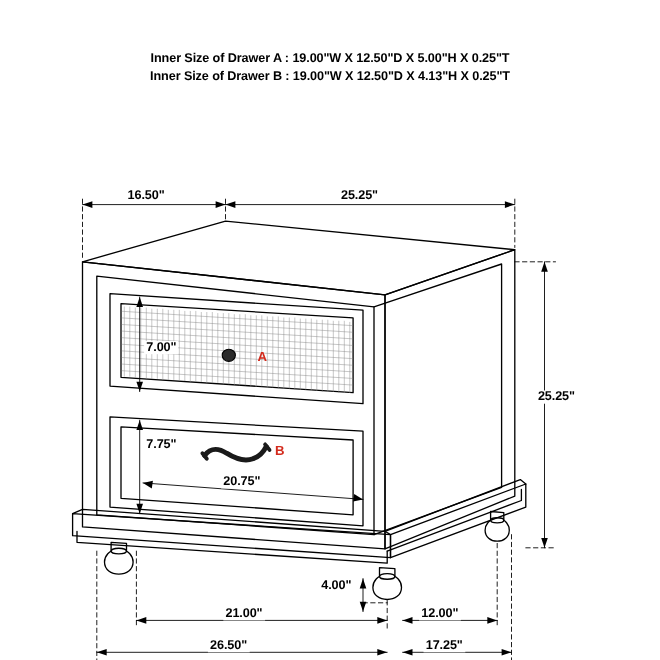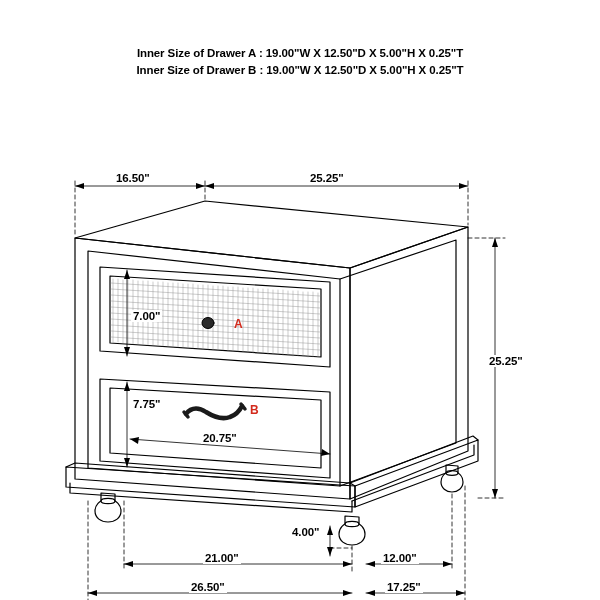--- a/index.html
+++ b/index.html
@@ -56,21 +56,21 @@
     color: #d32a1c;
   }
 </style>
 </head>
 <body>
 
 <div id="stage">
 
   <div class="header">
     <div>Inner Size of Drawer A :  19.00"W X 12.50"D X 5.00"H X  0.25"T</div>
-    <div>Inner Size of Drawer B :  19.00"W X 12.50"D X 5.00"H X  0.25"T</div>
+    <div>Inner Size of Drawer B :  19.00"W X 12.50"D X 4.13"H X  0.25"T</div>
   </div>
 
   <svg class="drawing" viewBox="0 0 600 600">
     <g fill="none" stroke="#000000" stroke-width="1.2" stroke-linejoin="round" stroke-linecap="round">
 
       <path d="M75,207 L205,170 L468,196 L350,237 Z"></path>
 
       <path d="M75,207 L75,448 L350,468 L350,237 Z"></path>
 
       <path d="M350,237 L468,196 L468,420 L350,468 Z"></path>

